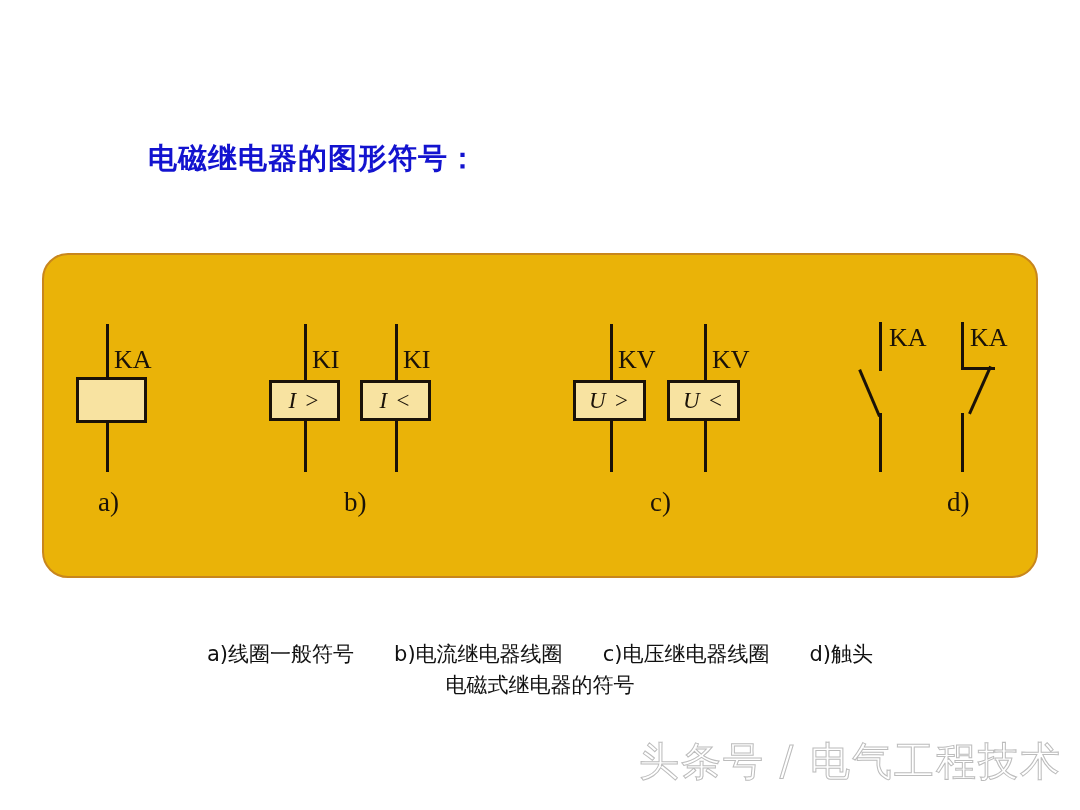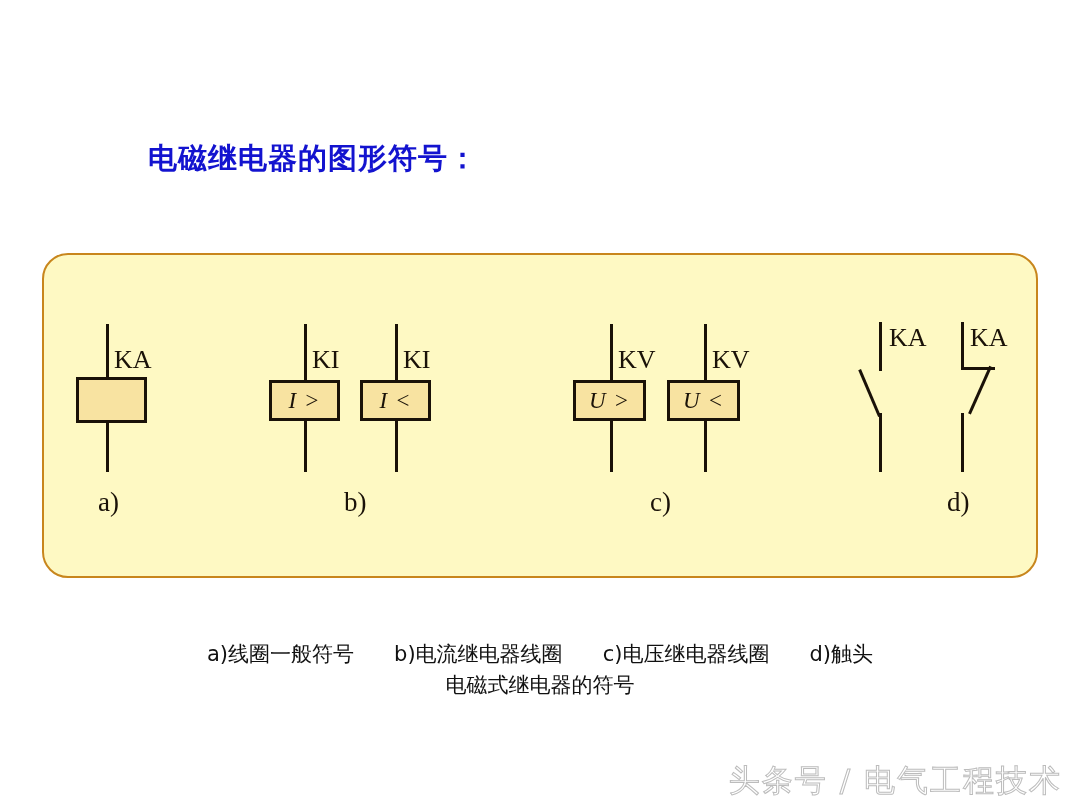--- a/index.html
+++ b/index.html
@@ -28,21 +28,21 @@
     white-space: nowrap;
   }
 
   
   #symbol-panel {
     position: absolute;
     left: 42px;
     top: 253px;
     width: 996px;
     height: 325px;
-    background: #fef9c3;
+    background: #eab308;
     border: 2px solid #c8861d;
     border-radius: 26px;
     box-sizing: border-box;
   }
 
   .sym-group {
     position: absolute;
     top: 0;
     height: 100%;
   }
@@ -116,23 +116,23 @@
   #caption-legend {
     font-size: 21px;
     line-height: 32px;
     white-space: pre;
   }
 
   
   #watermark {
     position: absolute;
     right: 18px;
-    bottom: 8px;
+    bottom: 21px;
     font-family: "DejaVu Sans", "Liberation Sans", sans-serif;
-    font-size: 31px;
+    font-size: 40px;
     letter-spacing: 2px;
     color: transparent;
     -webkit-text-stroke: 1px #b9b9b9;
     text-shadow: 1px 1px 0 #ffffff;
     white-space: nowrap;
     opacity: 0.95;
   }
 </style>
 </head>
 <body>

